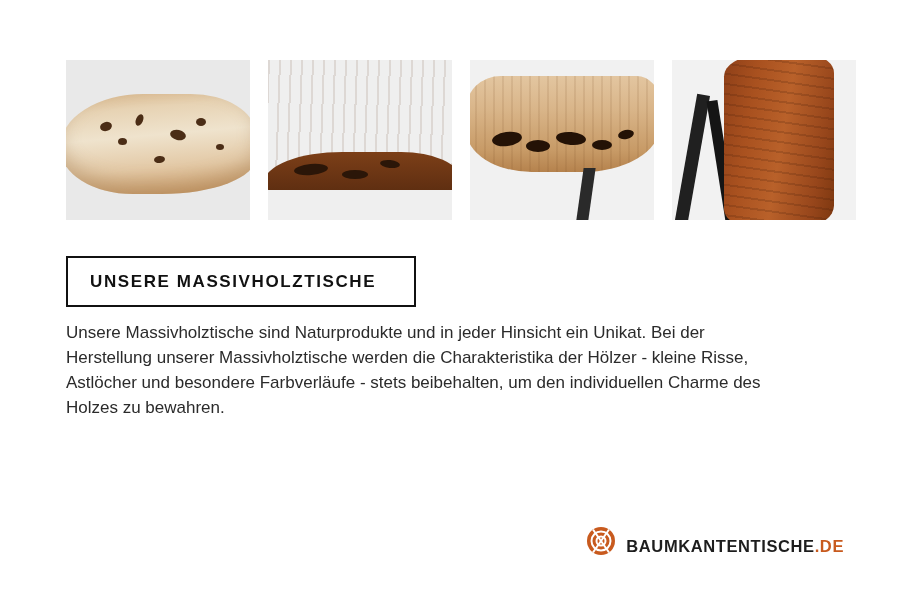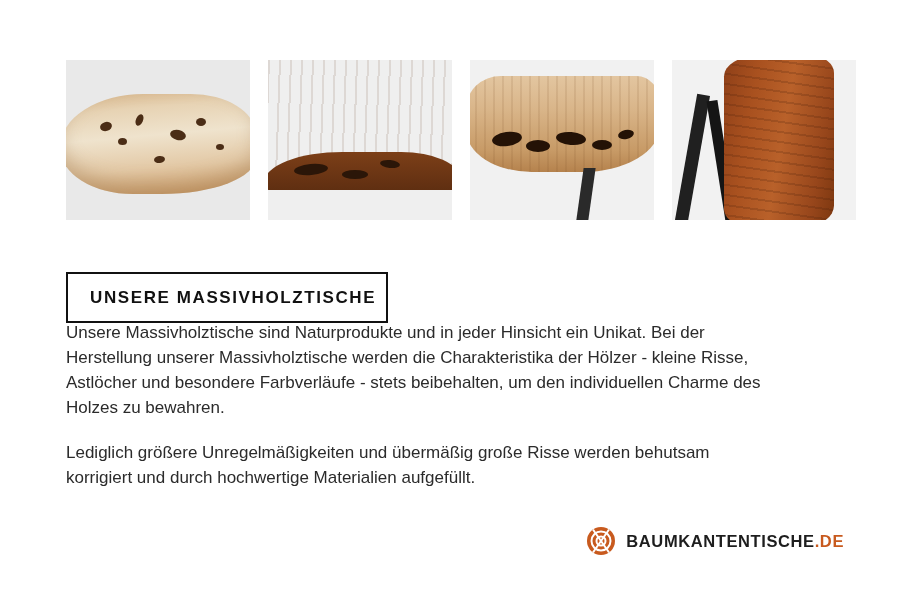--- a/index.html
+++ b/index.html
@@ -135,23 +135,23 @@
   }
   .s4 .legB {
     position: absolute; left: 44px; top: 40px; width: 11px; height: 122px;
     background: #151515; transform: rotate(-9deg);
   }
 
   
   .headline-box {
     position: absolute;
     left: 66px;
-    top: 272px;
+    top: 256px;
     border: 2px solid #111111;
-    padding: 14px 10px 13px 22px;
+    padding: 14px 38px 13px 22px;
     display: inline-block;
   }
   .headline-box .headline {
     font-size: 17px;
     font-weight: bold;
     letter-spacing: 1.6px;
     color: #111111;
     white-space: nowrap;
   }
 
@@ -169,21 +169,21 @@
     color: #2b2b2b;
   }
   .copy p:last-child { margin-bottom: 0; }
 
   
   .logo {
     position: absolute;
     right: 56px;
     bottom: 44px;
     display: flex;
-    align-items: center;
+    align-items: flex-end;
     gap: 10px;
   }
   .logo-mark {
     width: 30px; height: 30px;
     flex: 0 0 30px;
   }
   .logo-text {
     font-size: 16.5px;
     font-weight: bold;
     letter-spacing: .6px;
@@ -239,21 +239,20 @@
     </div>
 
   </div>
 
   <div class="headline-box">
     <div class="headline">UNSERE MASSIVHOLZTISCHE</div>
   </div>
 
   <div class="copy">
     <p>Unsere Massivholztische sind Naturprodukte und in jeder Hinsicht ein Unikat. Bei der Herstellung unserer Massivholztische werden die Charakteristika der Hölzer - kleine Risse, Astlöcher und besondere Farbverläufe - stets beibehalten, um den individuellen Charme des Holzes zu bewahren.</p>
-    <p>Lediglich größere Unregelmäßigkeiten und übermäßig große Risse werden behutsam korrigiert und durch hochwertige Materialien aufgefüllt.</p>
   </div>
 
   <div class="logo">
     <span class="logo-mark">
       <svg width="30" height="30" viewBox="0 0 30 30" aria-hidden="true">
         <circle cx="15" cy="15" r="14" fill="#c85a1e"></circle>
         <circle cx="15" cy="15" r="9.5" fill="none" stroke="#ffffff" stroke-width="2"></circle>
         <circle cx="15" cy="15" r="4.5" fill="none" stroke="#ffffff" stroke-width="2"></circle>
         <rect x="14" y="1" width="2" height="28" fill="#ffffff" transform="rotate(35 15 15)"></rect>
         <rect x="14" y="1" width="2" height="28" fill="#ffffff" transform="rotate(-35 15 15)"></rect>

